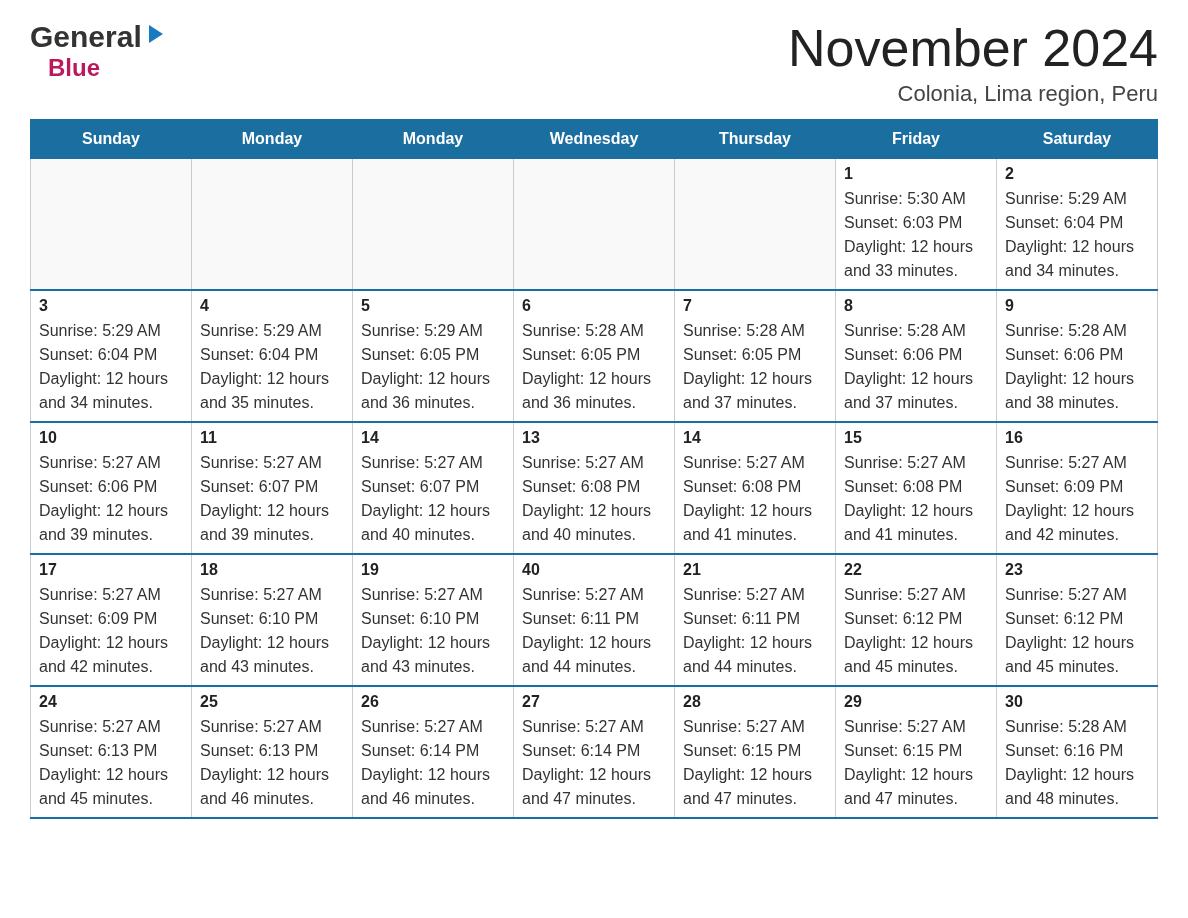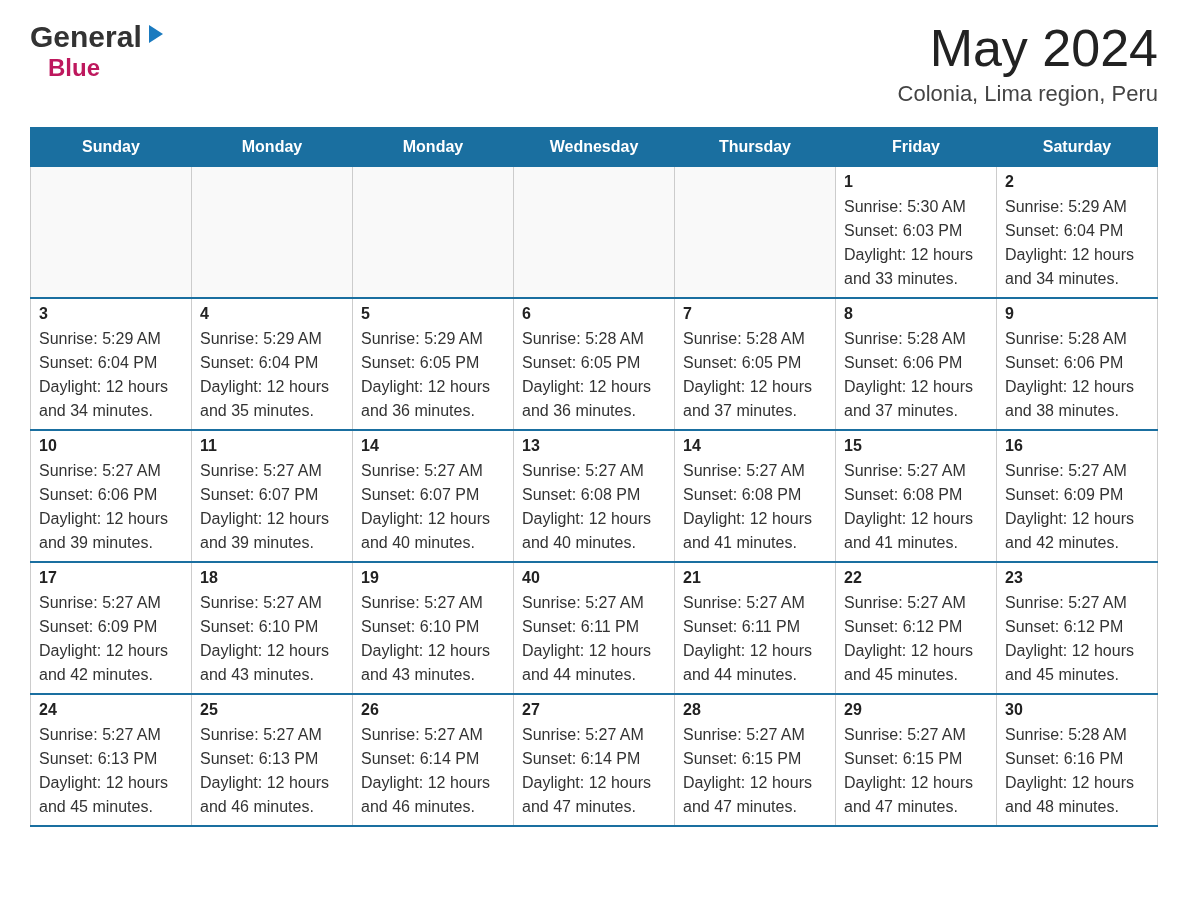--- a/index.html
+++ b/index.html
@@ -8,21 +8,21 @@
       background: #fff;
       color: #333;
       width: 1188px;
       min-height: 918px;
       padding: 20px 30px;
     }
     .header {
       display: flex;
       justify-content: space-between;
       align-items: flex-start;
-      margin-bottom: 20px;
+      margin-bottom: 12px;
     }
     .logo {
       display: flex;
       flex-direction: column;
       align-items: flex-start;
     }
     .logo-line1 {
       display: flex;
       align-items: center;
     }
@@ -96,21 +96,21 @@
         <svg width="22" height="22" viewBox="0 0 22 22">
           <polygon points="4,2 18,11 4,20" fill="#1a7abf"></polygon>
         </svg>
       </span>
     </div>
     <div>
       <span style="font-size:24px;font-weight:bold;color:#be185d;margin-left:18px;">Blue</span>
     </div>
   </div>
   <div class="title-block">
-    <div class="month-title">May 2024</div>
+    <div class="month-title">November 2024</div>
     <div class="location-title">Colonia, Lima region, Peru</div>
   </div>
 </div>
 
 <table class="calendar">
   <thead>
     <tr>
     <th>Sunday</th>
         <th>Monday</th>
         <th>Monday</th>

